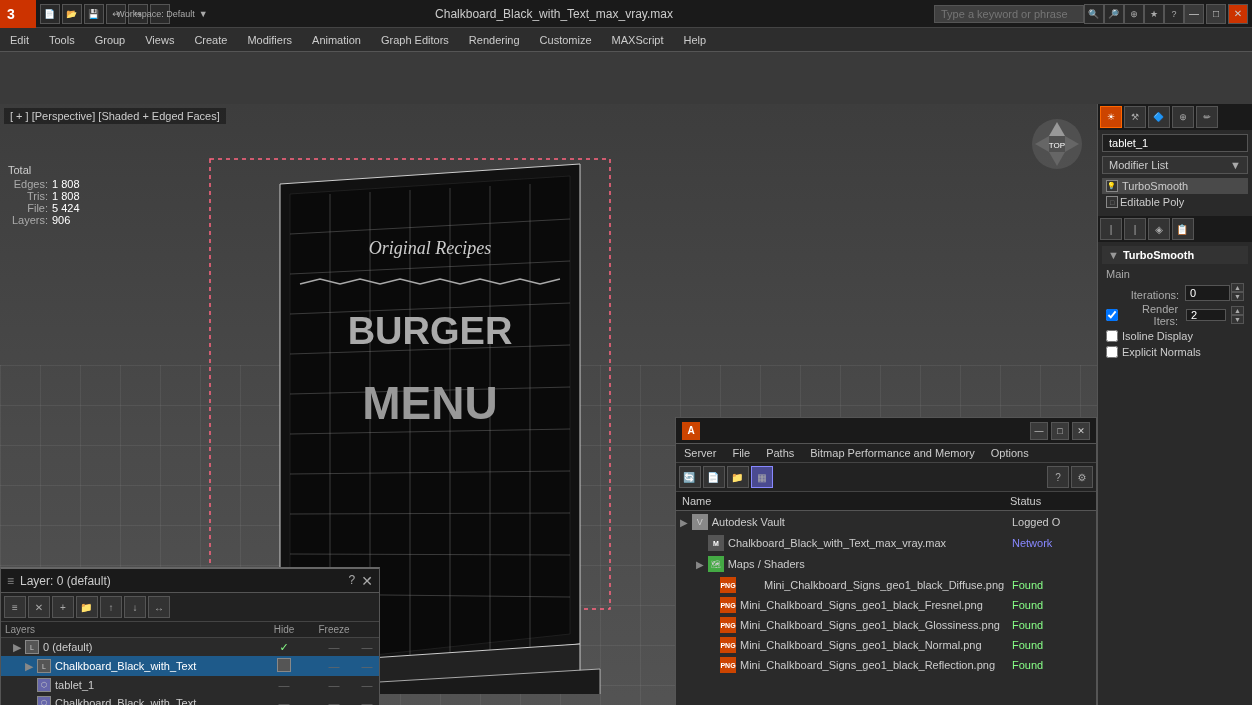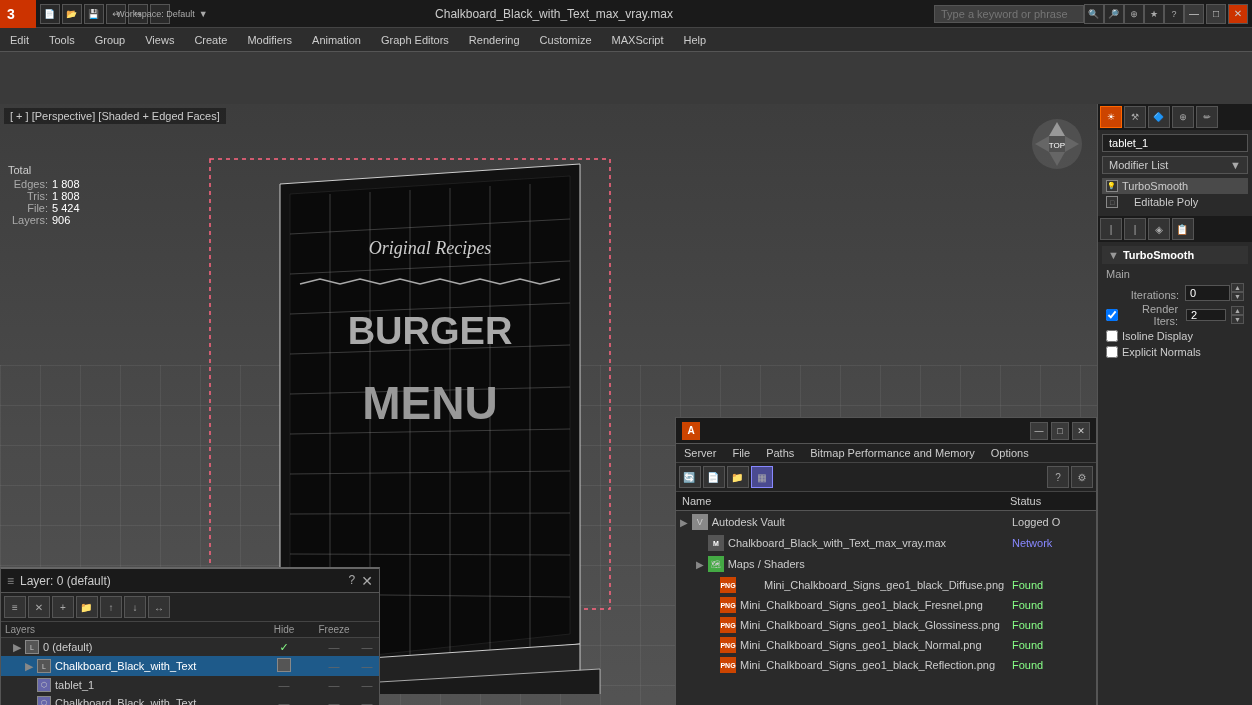--- a/index.html
+++ b/index.html
@@ -450,21 +450,21 @@
     <div class="modifier-list" style="background:#333; border:1px solid #555; margin:0 4px; padding:2px 6px; display:flex; justify-content:space-between; align-items:center; color:#ccc; font-size:11px; cursor:pointer;">
       <span>Modifier List</span>
       <span class="arrow">▼</span>
     </div>
 
     <div class="modifier-items" style="margin:4px;">
       <div class="modifier-item active" style="display:flex; align-items:center; gap:4px; padding:2px 4px; font-size:11px; cursor:pointer; background:#4a4a4a;">
         <div class="mod-icon" style="width:12px; height:12px; border:1px solid #888; background:#333; display:flex; align-items:center; justify-content:center; font-size:7px; color:#ff8;">💡</div>
         <span>TurboSmooth</span>
       </div>
-      <div class="modifier-item" style="display:flex; align-items:center; gap:16px; padding:2px 4px; font-size:11px; cursor:pointer;">
+      <div class="modifier-item" style="display:flex; align-items:center; gap:2px; padding:2px 4px; font-size:11px; cursor:pointer;">
         <div class="mod-icon" style="width:12px; height:12px; border:1px solid #888; background:#333; display:flex; align-items:center; justify-content:center; font-size:7px; color:#888;">□</div>
         <span>Editable Poly</span>
       </div>
     </div>
 
     <div class="subpanel-icons" style="display:flex; background:#1a1a1a; padding:2px; gap:2px; margin-top:2px;">
       <div class="sp-icon" style="width:22px; height:22px; background:#333; border:1px solid #555; display:flex; align-items:center; justify-content:center; font-size:10px; color:#aaa; cursor:pointer;">|</div>
       <div class="sp-icon" style="width:22px; height:22px; background:#333; border:1px solid #555; display:flex; align-items:center; justify-content:center; font-size:10px; color:#aaa; cursor:pointer;">|</div>
       <div class="sp-icon" style="width:22px; height:22px; background:#333; border:1px solid #555; display:flex; align-items:center; justify-content:center; font-size:10px; color:#aaa; cursor:pointer;">◈</div>
       <div class="sp-icon" style="width:22px; height:22px; background:#333; border:1px solid #555; display:flex; align-items:center; justify-content:center; font-size:10px; color:#aaa; cursor:pointer;">📋</div>

